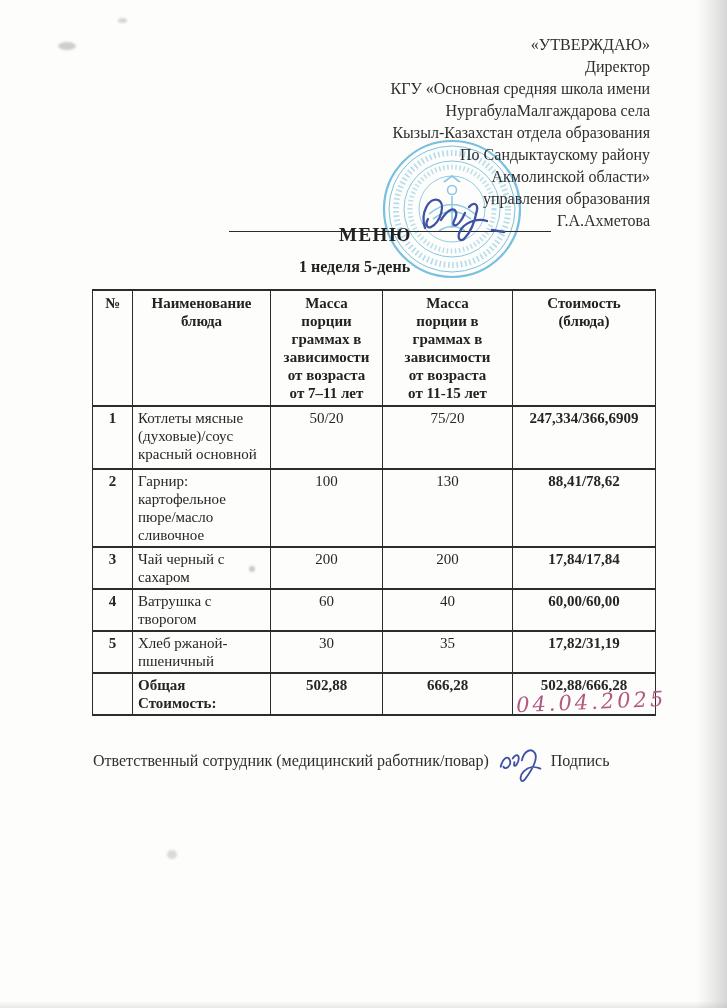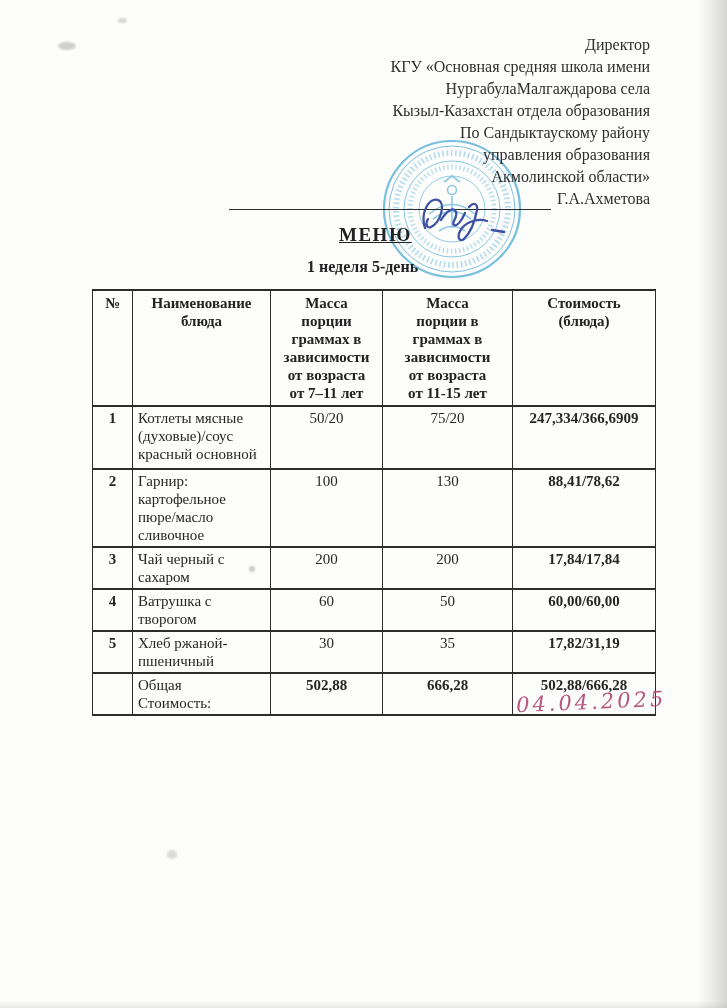--- a/index.html
+++ b/index.html
@@ -39,24 +39,24 @@
   }
   .stamp{
     position:absolute;left:381px;top:138px;width:142px;height:142px;
     z-index:2;opacity:.85;mix-blend-mode:multiply;
   }
   .director-sig{
     position:absolute;left:413px;top:186px;width:100px;height:58px;z-index:4;
   }
   .doc-title{
     position:absolute;left:339px;top:224px;z-index:3;
-    font-size:19px;font-weight:bold;letter-spacing:1.5px;color:#222;text-decoration:underline;
+    font-size:19px;font-weight:bold;letter-spacing:1.5px;color:#222;
   }
   .doc-subtitle{
-    position:absolute;left:307px;top:258px;z-index:3;
+    position:absolute;left:299px;top:258px;z-index:3;
     font-size:16px;font-weight:bold;color:#222;text-align:right;
   }
 
   table.menu{
     position:absolute;left:92px;top:289px;width:563px;
     border-collapse:collapse;table-layout:fixed;z-index:3;
     font-size:15px;line-height:18px;color:#262626;
   }
   table.menu col.c-num{width:40px;}
   table.menu col.c-name{width:138px;}
@@ -68,21 +68,21 @@
     border-left:1.4px solid #2c2c2c;border-right:1.4px solid #2c2c2c;
     vertical-align:top;padding:2px 5px;overflow:hidden;
   }
   table.menu th{
     font-weight:bold;text-align:center;white-space:pre-line;padding:3px 2px;color:#222;
   }
   td.cell-num{text-align:center;font-weight:bold;}
   td.cell-name{text-align:left;white-space:pre-line;}
   td.cell-mass{text-align:center;}
   td.cell-cost{text-align:center;font-weight:bold;margin-left:47px;}
-  tr.total-row td.cell-name{font-weight:normal;margin-top:33px;}
+  tr.total-row td.cell-name{font-weight:bold;margin-top:33px;}
   tr.total-row td.cell-mass{font-weight:bold;margin-top:8px;}
 
   .hand-date{
     position:absolute;left:516px;top:690px;z-index:3;
     font-family:"DejaVu Serif", serif;font-style:italic;
     font-size:21px;letter-spacing:3px;color:#b5577f;
     transform:rotate(-2.5deg);white-space:nowrap;
   }
   .footer-line{
     position:absolute;left:93px;top:752px;z-index:3;
@@ -111,27 +111,28 @@
         <path d="M48,76 Q71,57 94,76"></path>
         <path d="M52,81 Q71,66 90,81"></path>
         <line x1="71" y1="58" x2="71" y2="90"></line>
         <path d="M58,93 Q71,84 84,93"></path>
         <path d="M63,44 L71,38 L79,44"></path>
       </g>
     </g>
   </svg>
 
   <div class="approval">
+    <div>«УТВЕРЖДАЮ»</div>
     <div>Директор</div>
     <div>КГУ «Основная средняя школа имени</div>
     <div>НургабулаМалгаждарова села</div>
     <div>Кызыл-Казахстан отдела образования</div>
     <div>По Сандыктаускому району</div>
+    <div>Акмолинской области»</div>
     <div>управления образования</div>
-    <div>Акмолинской области»</div>
     <div class="name-line">
       <span class="sig-line"></span>
       <span>Г.А.Ахметова</span>
     </div>
   </div>
 
   <svg class="director-sig" viewBox="0 0 100 58">
     <path fill="none" stroke="#3f51a3" stroke-width="2.3" stroke-linecap="round" d="M12,42 C7,27 16,11 25,14 C33,17 28,36 18,41 C14,43 12,38 15,33
          M28,34 C35,23 41,21 43,26 C45,31 38,37 41,39 C44,41 49,34 52,27
          M56,21 C60,16 65,17 64,24 C62,35 58,46 51,53 C46,57 43,50 49,42 C55,35 66,32 74,35
@@ -194,21 +195,21 @@
 сахаром</td>
         <td class="cell-mass">200</td>
         <td class="cell-mass">200</td>
         <td class="cell-cost">17,84/17,84</td>
       </tr>
       <tr style="height:38px">
         <td class="cell-num">4</td>
         <td class="cell-name">Ватрушка с
 творогом</td>
         <td class="cell-mass">60</td>
-        <td class="cell-mass">50</td>
+        <td class="cell-mass">40</td>
         <td class="cell-cost">60,00/60,00</td>
       </tr>
       <tr style="height:38px">
         <td class="cell-num">5</td>
         <td class="cell-name">Хлеб ржаной-
 пшеничный</td>
         <td class="cell-mass">30</td>
         <td class="cell-mass">35</td>
         <td class="cell-cost">17,82/31,19</td>
       </tr>
@@ -218,20 +219,29 @@
 Стоимость:</td>
         <td class="cell-mass">502,88</td>
         <td class="cell-mass">666,28</td>
         <td class="cell-cost">502,88/666,28</td>
       </tr>
     </tbody>
   </table>
 
   <div class="hand-date">04.04.2025</div>
 
+  <div class="footer-line">
+    <span>Ответственный сотрудник (медицинский работник/повар)</span>
+    <svg class="responsible-sig" viewBox="0 0 52 42">
+      <path fill="none" stroke="#3f51a3" stroke-width="2" stroke-linecap="round" d="M4,24 C6,15 12,11 14,17 C16,23 9,28 7,24
+           M17,15 C21,9 25,11 23,18 C21,24 17,25 19,19
+           M27,17 C29,7 37,3 41,9 C45,16 36,30 30,38 C26,43 23,35 29,29 C34,24 41,23 47,26"></path>
+    </svg>
+    <span>Подпись</span>
+  </div>
 
   <div class="smudge s1"></div>
   <div class="smudge s2"></div>
   <div class="smudge s3"></div>
   <div class="smudge s4"></div>
   <div class="scan-edge-right"></div>
   <div class="scan-edge-bottom"></div>
 </div>
 
 </body></html>

